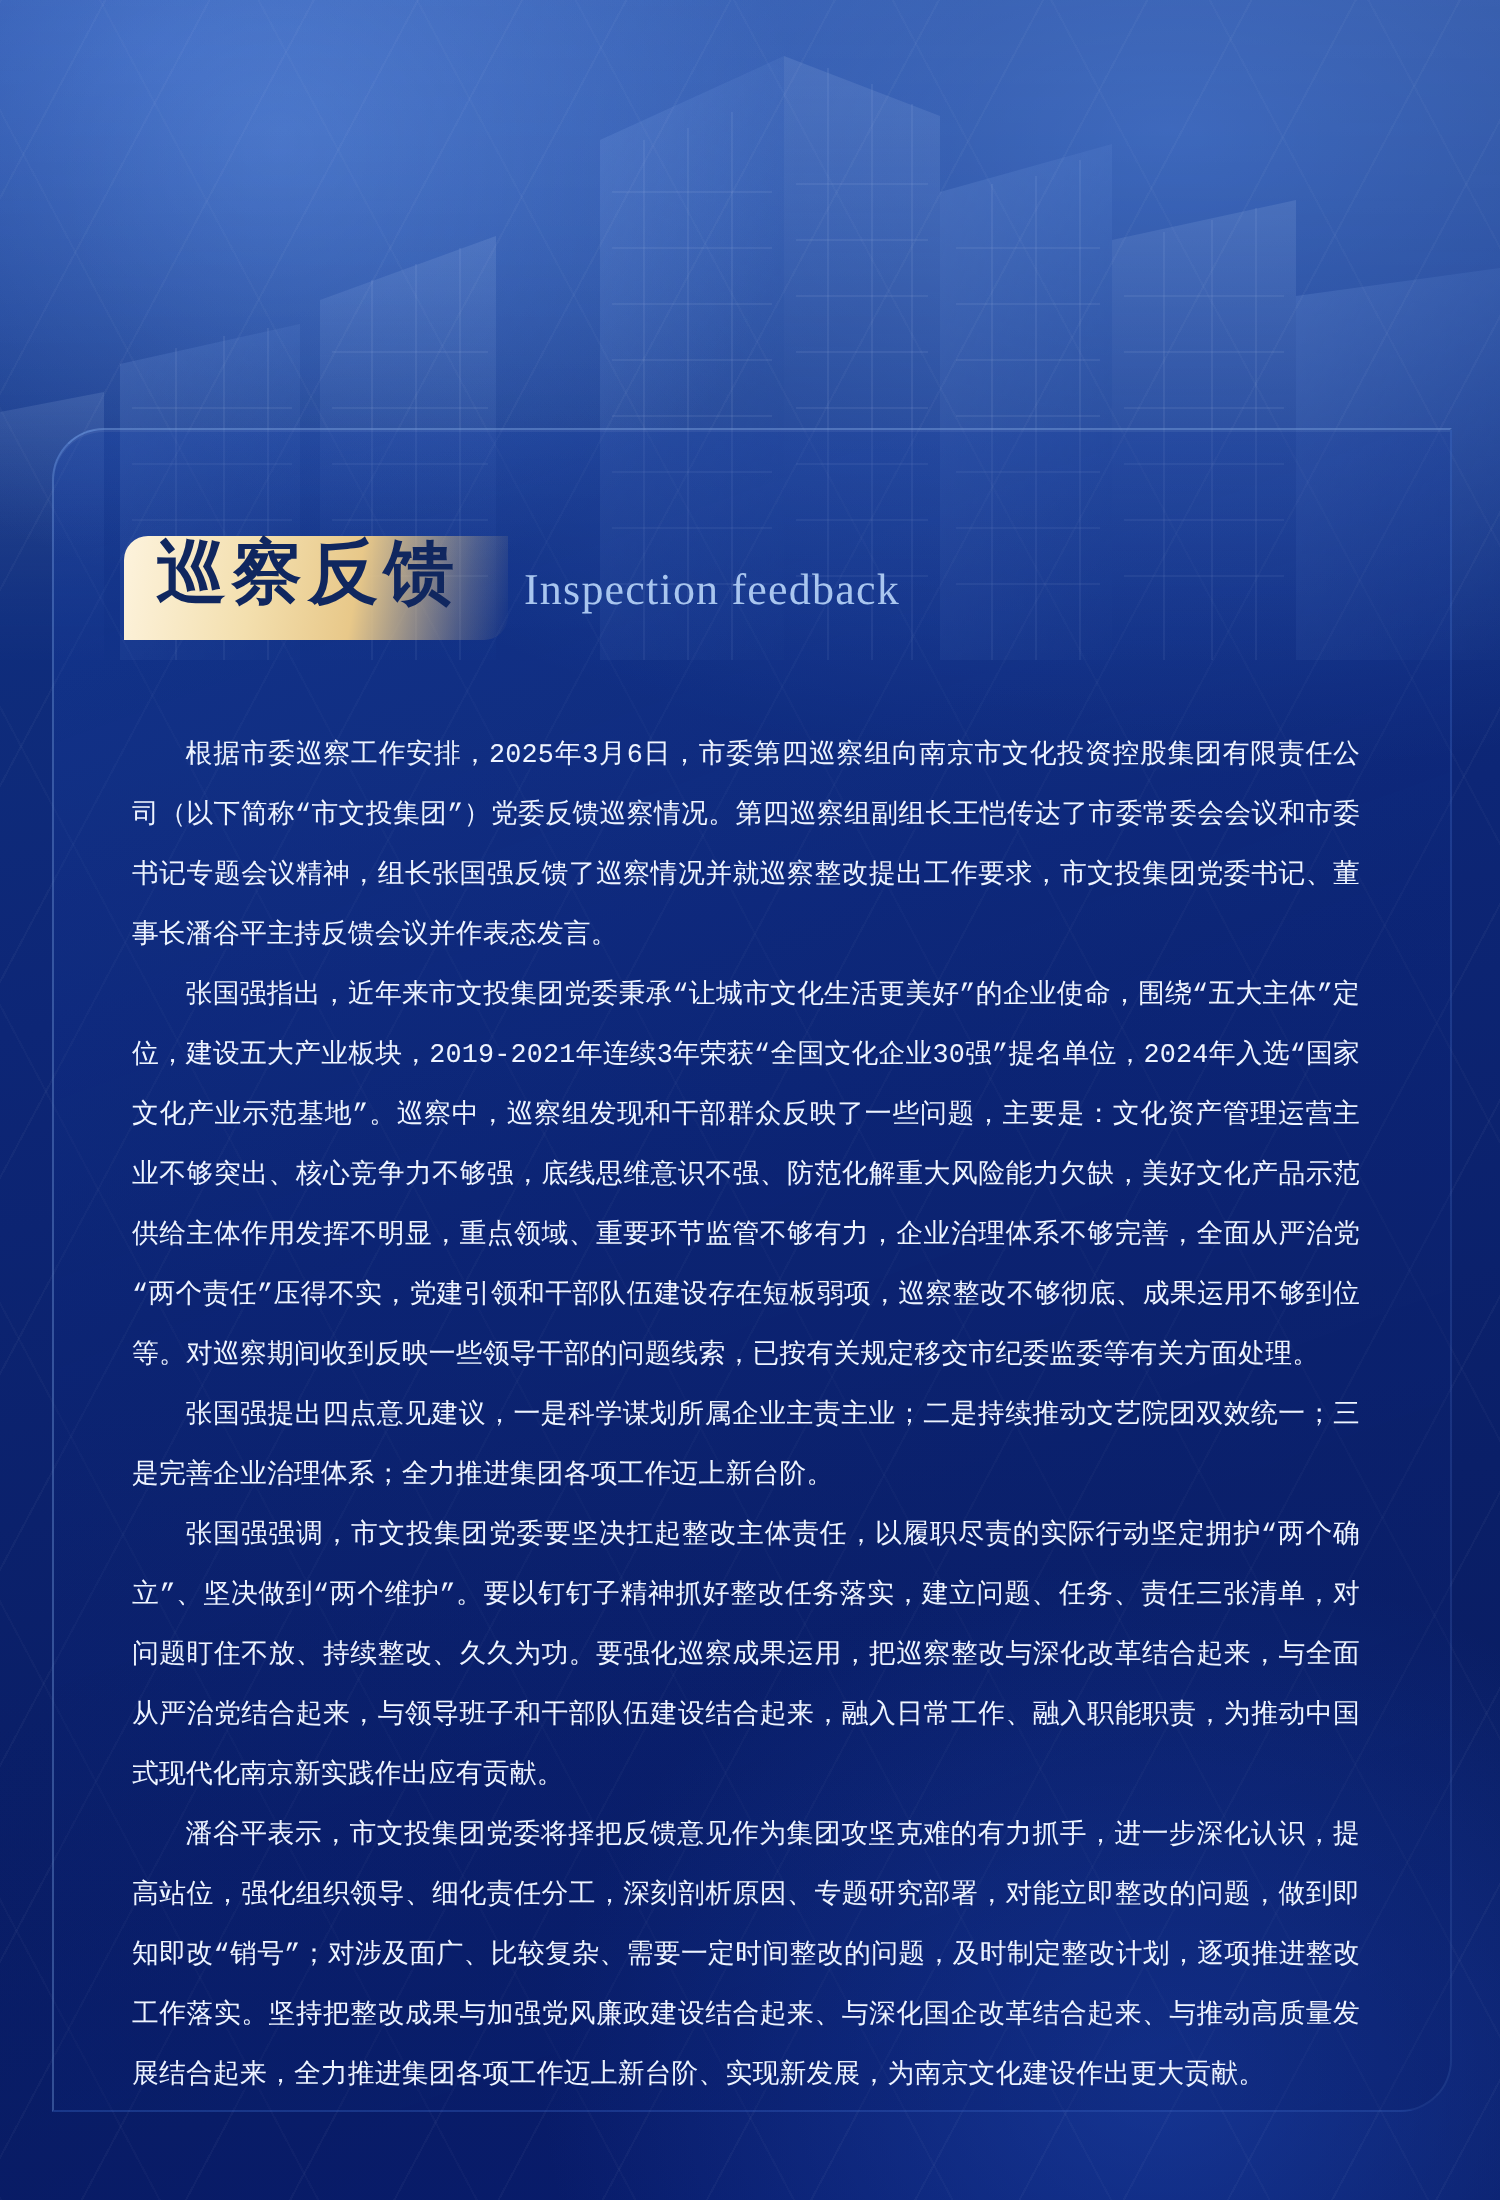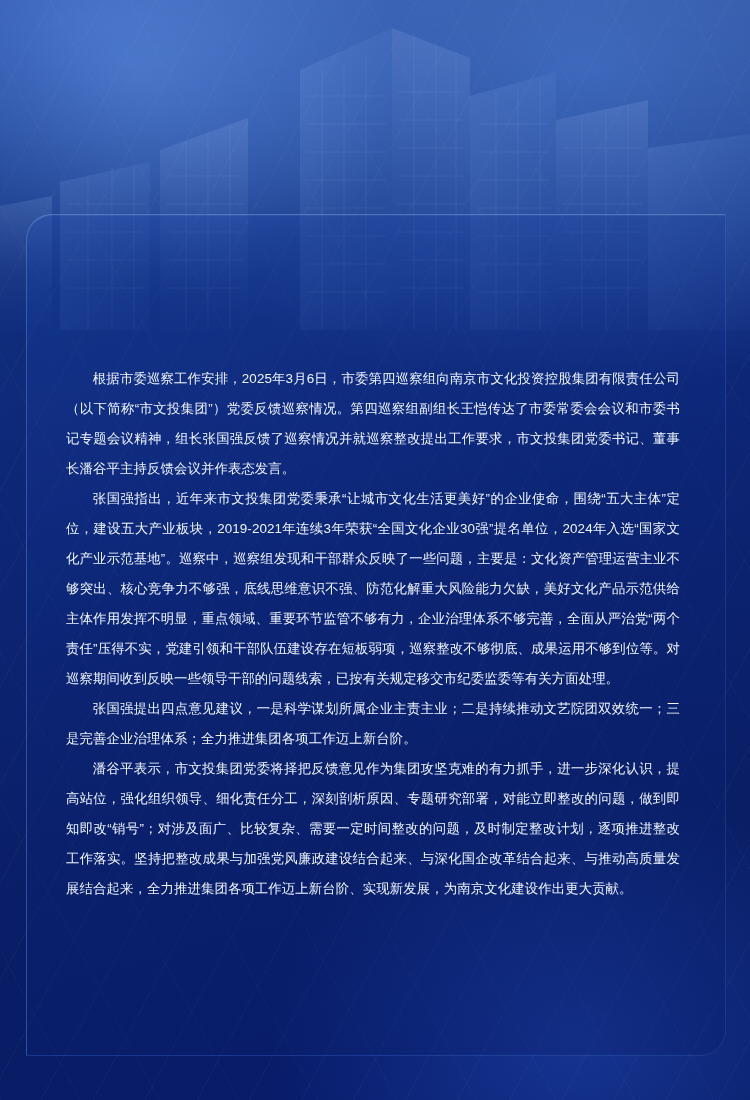--- a/index.html
+++ b/index.html
@@ -130,20 +130,21 @@
     font-size: 13.4px;
     line-height: 30px;
     text-align: justify;
     text-justify: inter-ideograph;
     letter-spacing: 0.1px;
     font-family: "Liberation Sans", sans-serif;
   }
   .body-text p {
     margin: 0;
     text-indent: 2em;
+    font-family: Liberation Mono, monospace;
   }
 </style>
 </head>
 <body>
 
 <div class="page">
 
   <div class="bg-glow-tl"></div>
   <div class="bg-glow-br"></div>
 
@@ -186,22 +187,30 @@
       <path d="M66 204 H146 M66 232 H146 M66 260 H146 M66 288 H146"></path>
       <path d="M88 174 V330 M112 168 V330 M134 164 V330"></path>
     </g>
     <rect x="0" y="0" width="750" height="330" fill="url(#bgFade)"></rect>
   </svg>
 
   <div class="bg-diag"></div>
 
   <div class="panel"></div>
 
+  <div class="heading-wrap">
+    <div class="title-badge">
+      <span class="plate"></span>
+      <h1 class="title-cn">巡察反馈</h1>
+    </div>
+    <div class="title-en">Inspection feedback</div>
+  </div>
 
   <div class="body-text">
     <p>根据市委巡察工作安排，2025年3月6日，市委第四巡察组向南京市文化投资控股集团有限责任公司（以下简称“市文投集团”）党委反馈巡察情况。第四巡察组副组长王恺传达了市委常委会会议和市委书记专题会议精神，组长张国强反馈了巡察情况并就巡察整改提出工作要求，市文投集团党委书记、董事长潘谷平主持反馈会议并作表态发言。</p>
     <p>张国强指出，近年来市文投集团党委秉承“让城市文化生活更美好”的企业使命，围绕“五大主体”定位，建设五大产业板块，2019-2021年连续3年荣获“全国文化企业30强”提名单位，2024年入选“国家文化产业示范基地”。巡察中，巡察组发现和干部群众反映了一些问题，主要是：文化资产管理运营主业不够突出、核心竞争力不够强，底线思维意识不强、防范化解重大风险能力欠缺，美好文化产品示范供给主体作用发挥不明显，重点领域、重要环节监管不够有力，企业治理体系不够完善，全面从严治党“两个责任”压得不实，党建引领和干部队伍建设存在短板弱项，巡察整改不够彻底、成果运用不够到位等。对巡察期间收到反映一些领导干部的问题线索，已按有关规定移交市纪委监委等有关方面处理。</p>
     <p>张国强提出四点意见建议，一是科学谋划所属企业主责主业；二是持续推动文艺院团双效统一；三是完善企业治理体系；全力推进集团各项工作迈上新台阶。</p>
+    <p>张国强强调，市文投集团党委要坚决扛起整改主体责任，以履职尽责的实际行动坚定拥护“两个确立”、坚决做到“两个维护”。要以钉钉子精神抓好整改任务落实，建立问题、任务、责任三张清单，对问题盯住不放、持续整改、久久为功。要强化巡察成果运用，把巡察整改与深化改革结合起来，与全面从严治党结合起来，与领导班子和干部队伍建设结合起来，融入日常工作、融入职能职责，为推动中国式现代化南京新实践作出应有贡献。</p>
     <p>潘谷平表示，市文投集团党委将择把反馈意见作为集团攻坚克难的有力抓手，进一步深化认识，提高站位，强化组织领导、细化责任分工，深刻剖析原因、专题研究部署，对能立即整改的问题，做到即知即改“销号”；对涉及面广、比较复杂、需要一定时间整改的问题，及时制定整改计划，逐项推进整改工作落实。坚持把整改成果与加强党风廉政建设结合起来、与深化国企改革结合起来、与推动高质量发展结合起来，全力推进集团各项工作迈上新台阶、实现新发展，为南京文化建设作出更大贡献。</p>
 
   </div>
 
 </div>
 
 </body></html>

